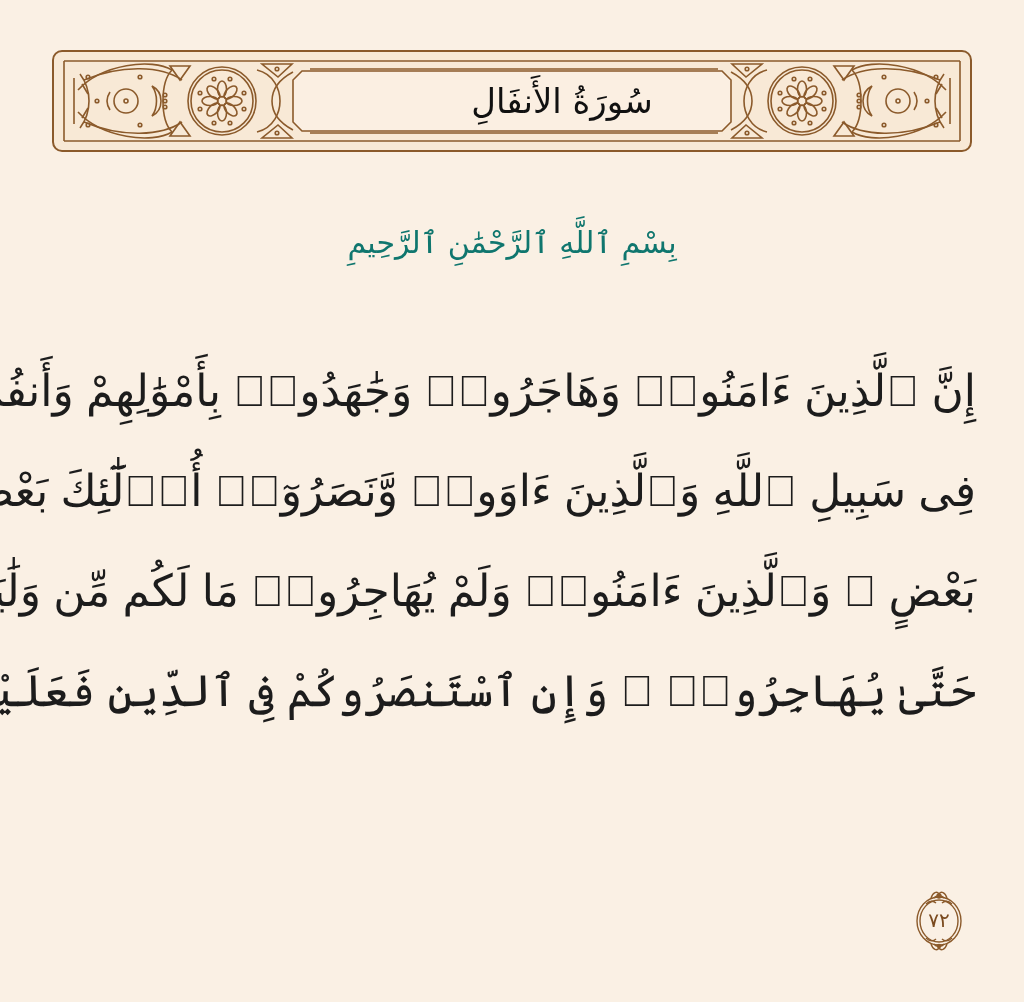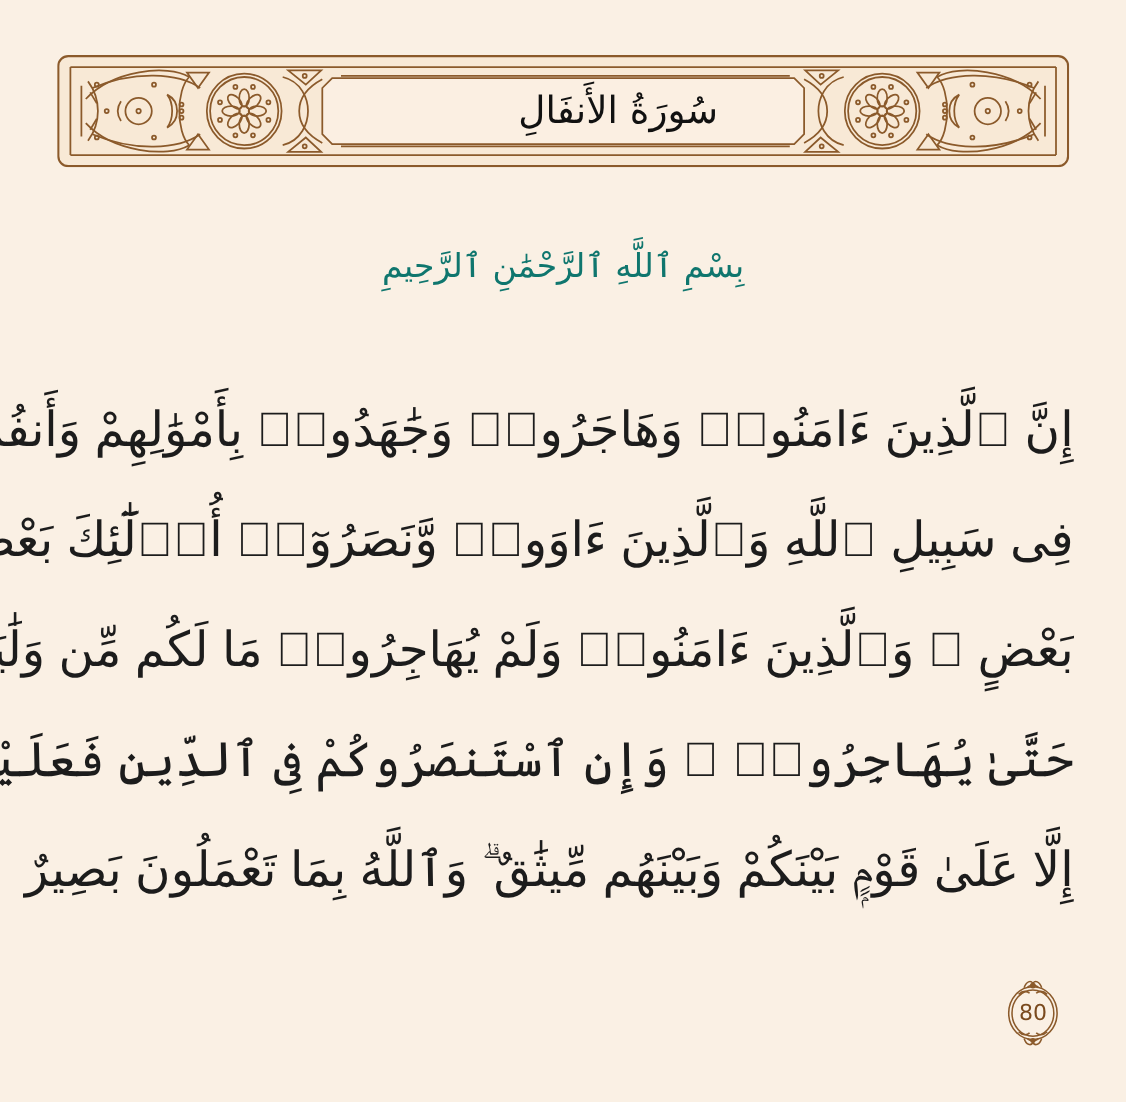--- a/index.html
+++ b/index.html
@@ -251,23 +251,20 @@
   </div>
   <div class="verse-line">
     <span>فِى سَبِيلِ ٱللَّهِ وَٱلَّذِينَ ءَاوَوا۟ وَّنَصَرُوٓا۟ أُو۟لَٰٓئِكَ بَعْضُهُمْ أَوْلِيَآءُ</span>
   </div>
   <div class="verse-line">
     <span>بَعْضٍ ۚ وَٱلَّذِينَ ءَامَنُوا۟ وَلَمْ يُهَاجِرُوا۟ مَا لَكُم مِّن وَلَٰيَتِهِم مِّن شَىْءٍ</span>
   </div>
   <div class="verse-line">
     <span>حَتَّىٰ يُهَاجِرُوا۟ ۚ وَإِنِ ٱسْتَنصَرُوكُمْ فِى ٱلدِّينِ فَعَلَيْكُمُ ٱلنَّصْرُ</span>
   </div>
-  <div class="verse-line">
-    <span>إِلَّا عَلَىٰ قَوْمٍۭ بَيْنَكُمْ وَبَيْنَهُم مِّيثَٰقٌ ۗ وَٱللَّهُ بِمَا تَعْمَلُونَ بَصِيرٌ</span>
-  </div>
 </div>
 
 <div class="verse-number">
   <svg width="50" height="64" viewBox="0 0 50 64">
     <g fill="none" stroke="#8B5A2B" stroke-width="1.4">
       <ellipse cx="25" cy="33" rx="22" ry="24"></ellipse>
       <ellipse cx="25" cy="33" rx="19" ry="21"></ellipse>
 
       <path d="M17 10 C19 4 23 3 25 6 C27 3 31 4 33 10"></path>
       <path d="M20 10 C22 7 28 7 30 10"></path>
@@ -275,14 +272,14 @@
       <path d="M12 16 C16 12 20 13 22 15"></path>
       <path d="M38 16 C34 12 30 13 28 15"></path>
 
       <path d="M17 56 C19 62 23 63 25 60 C27 63 31 62 33 56"></path>
       <path d="M20 56 C22 59 28 59 30 56"></path>
       <circle cx="25" cy="58" r="1.6" fill="#8B5A2B"></circle>
       <path d="M12 50 C16 54 20 53 22 51"></path>
       <path d="M38 50 C34 54 30 53 28 51"></path>
     </g>
   </svg>
-  <div class="num">80</div>
+  <div class="num">٧٢</div>
 </div>
 
 </body></html>

